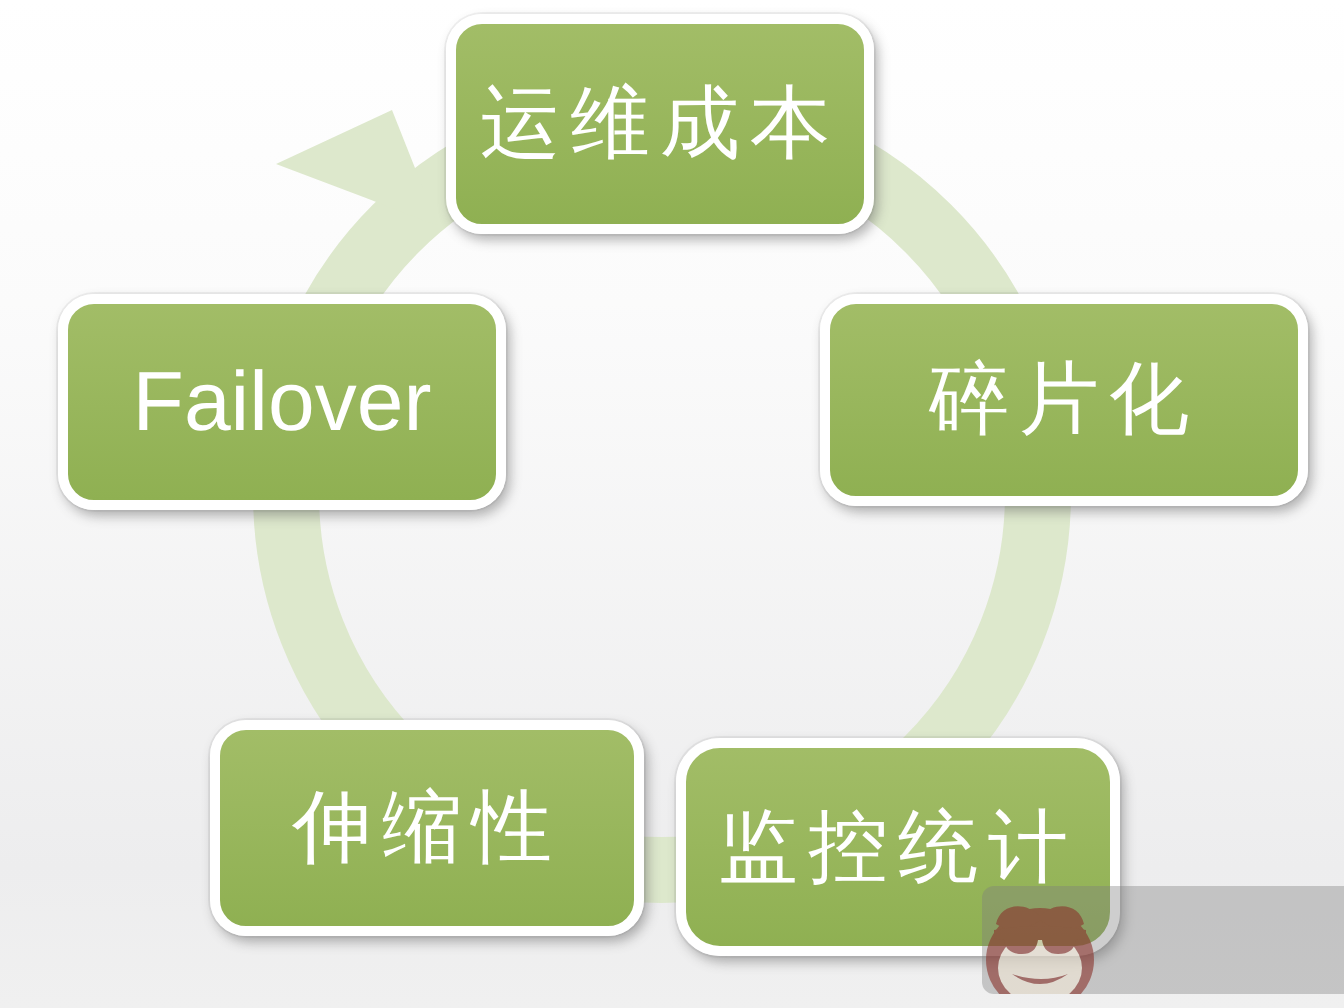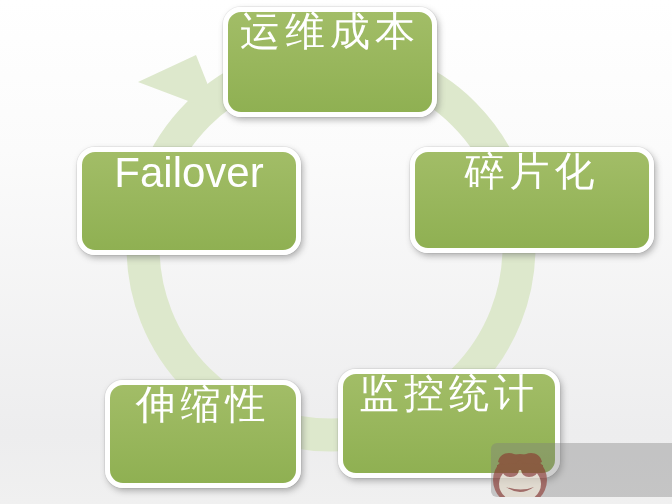--- a/index.html
+++ b/index.html
@@ -5,37 +5,37 @@
   html,body{margin:0;padding:0;}
   body{
     width:672px;height:504px;position:relative;overflow:hidden;
     background:linear-gradient(180deg,#ffffff 0%,#fbfbfb 30%,#ededee 86%,#f0f0f0 100%);
     font-family:"Liberation Sans",sans-serif;
   }
   #cycle-svg{position:absolute;left:0;top:0;width:672px;height:504px;}
   .node{
     position:absolute;box-sizing:border-box;
     border:5px solid #ffffff;border-radius:18px;
-    display:flex;justify-content:center;
+    display:flex;align-items:center;justify-content:center;
     box-shadow:2px 3px 6px rgba(90,90,90,.45),0 0 0 1px rgba(0,0,0,.05);
     color:#ffffff;text-align:center;
   }
   .node .label-cjk{
     font-family:"Liberation Serif",serif;
     font-size:40px;letter-spacing:5px;line-height:1;white-space:nowrap;
   }
   .node .label-latin{
     font-family:"Liberation Sans",sans-serif;
     font-size:42px;line-height:1;white-space:nowrap;
   }
   #node-top{left:223px;top:7px;width:214px;height:110px;}
   #node-left{left:29px;top:147px;width:224px;height:108px;}
   #node-right{left:410px;top:147px;width:244px;height:106px;}
-  #node-bottom-left{left:105px;top:380px;width:196px;height:108px;}
-  #node-bottom-right{left:338px;top:369px;width:222px;height:109px;}
+  #node-bottom-left{left:105px;top:360px;width:217px;height:108px;}
+  #node-bottom-right{left:338px;top:369px;width:222px;height:109px;border-radius:22px;}
   #watermark{position:absolute;left:491px;top:443px;width:181px;height:54px;}
 </style>
 </head>
 <body>
 
 <svg id="cycle-svg" viewBox="0 0 672 504" xmlns="http://www.w3.org/2000/svg">
   <circle cx="331" cy="247" r="188" fill="none" stroke-width="33" stroke="#dde8cc"></circle>
   <polygon points="196,55 219,113 183,99 138,82" fill="#dde8cc"></polygon>
 </svg>
 
@@ -48,21 +48,21 @@
 </div>
 
 <div class="node" id="node-bottom-right" style="background: linear-gradient(rgb(162, 189, 103) 0%, rgb(143, 176, 82) 100%); border-color: rgb(255, 255, 255); color: rgb(255, 255, 255);">
   <span class="label-cjk">监控统计</span>
 </div>
 
 <div class="node" id="node-bottom-left" style="background: linear-gradient(rgb(162, 189, 103) 0%, rgb(143, 176, 82) 100%); border-color: rgb(255, 255, 255); color: rgb(255, 255, 255);">
   <span class="label-cjk">伸缩性</span>
 </div>
 
-<div class="node" id="node-left" style="background: linear-gradient(rgb(162, 189, 103) 0%, rgb(143, 176, 82) 100%); border-color: rgb(255, 255, 255); color: rgb(255, 255, 255); margin-left: 48px;">
+<div class="node" id="node-left" style="background: linear-gradient(rgb(162, 189, 103) 0%, rgb(143, 176, 82) 100%); border-color: rgb(255, 255, 255); color: rgb(255, 255, 255);">
   <span class="label-latin">Failover</span>
 </div>
 
 <svg id="watermark" viewBox="491 443 181 54" xmlns="http://www.w3.org/2000/svg">
   <rect x="491" y="443" width="190" height="54" rx="6" fill="rgba(127,127,127,0.38)"></rect>
   <g opacity="0.6">
     <ellipse cx="520" cy="480" rx="27" ry="26" fill="#8a332c"></ellipse>
     <ellipse cx="520" cy="484" rx="21" ry="18" fill="#f4ead8"></ellipse>
 
     <path d="M520 458 C512 450, 500 452, 498 462 C504 466, 514 465, 520 460 C526 465, 536 466, 542 462 C540 452, 528 450, 520 458 Z" fill="#8a332c"></path>

